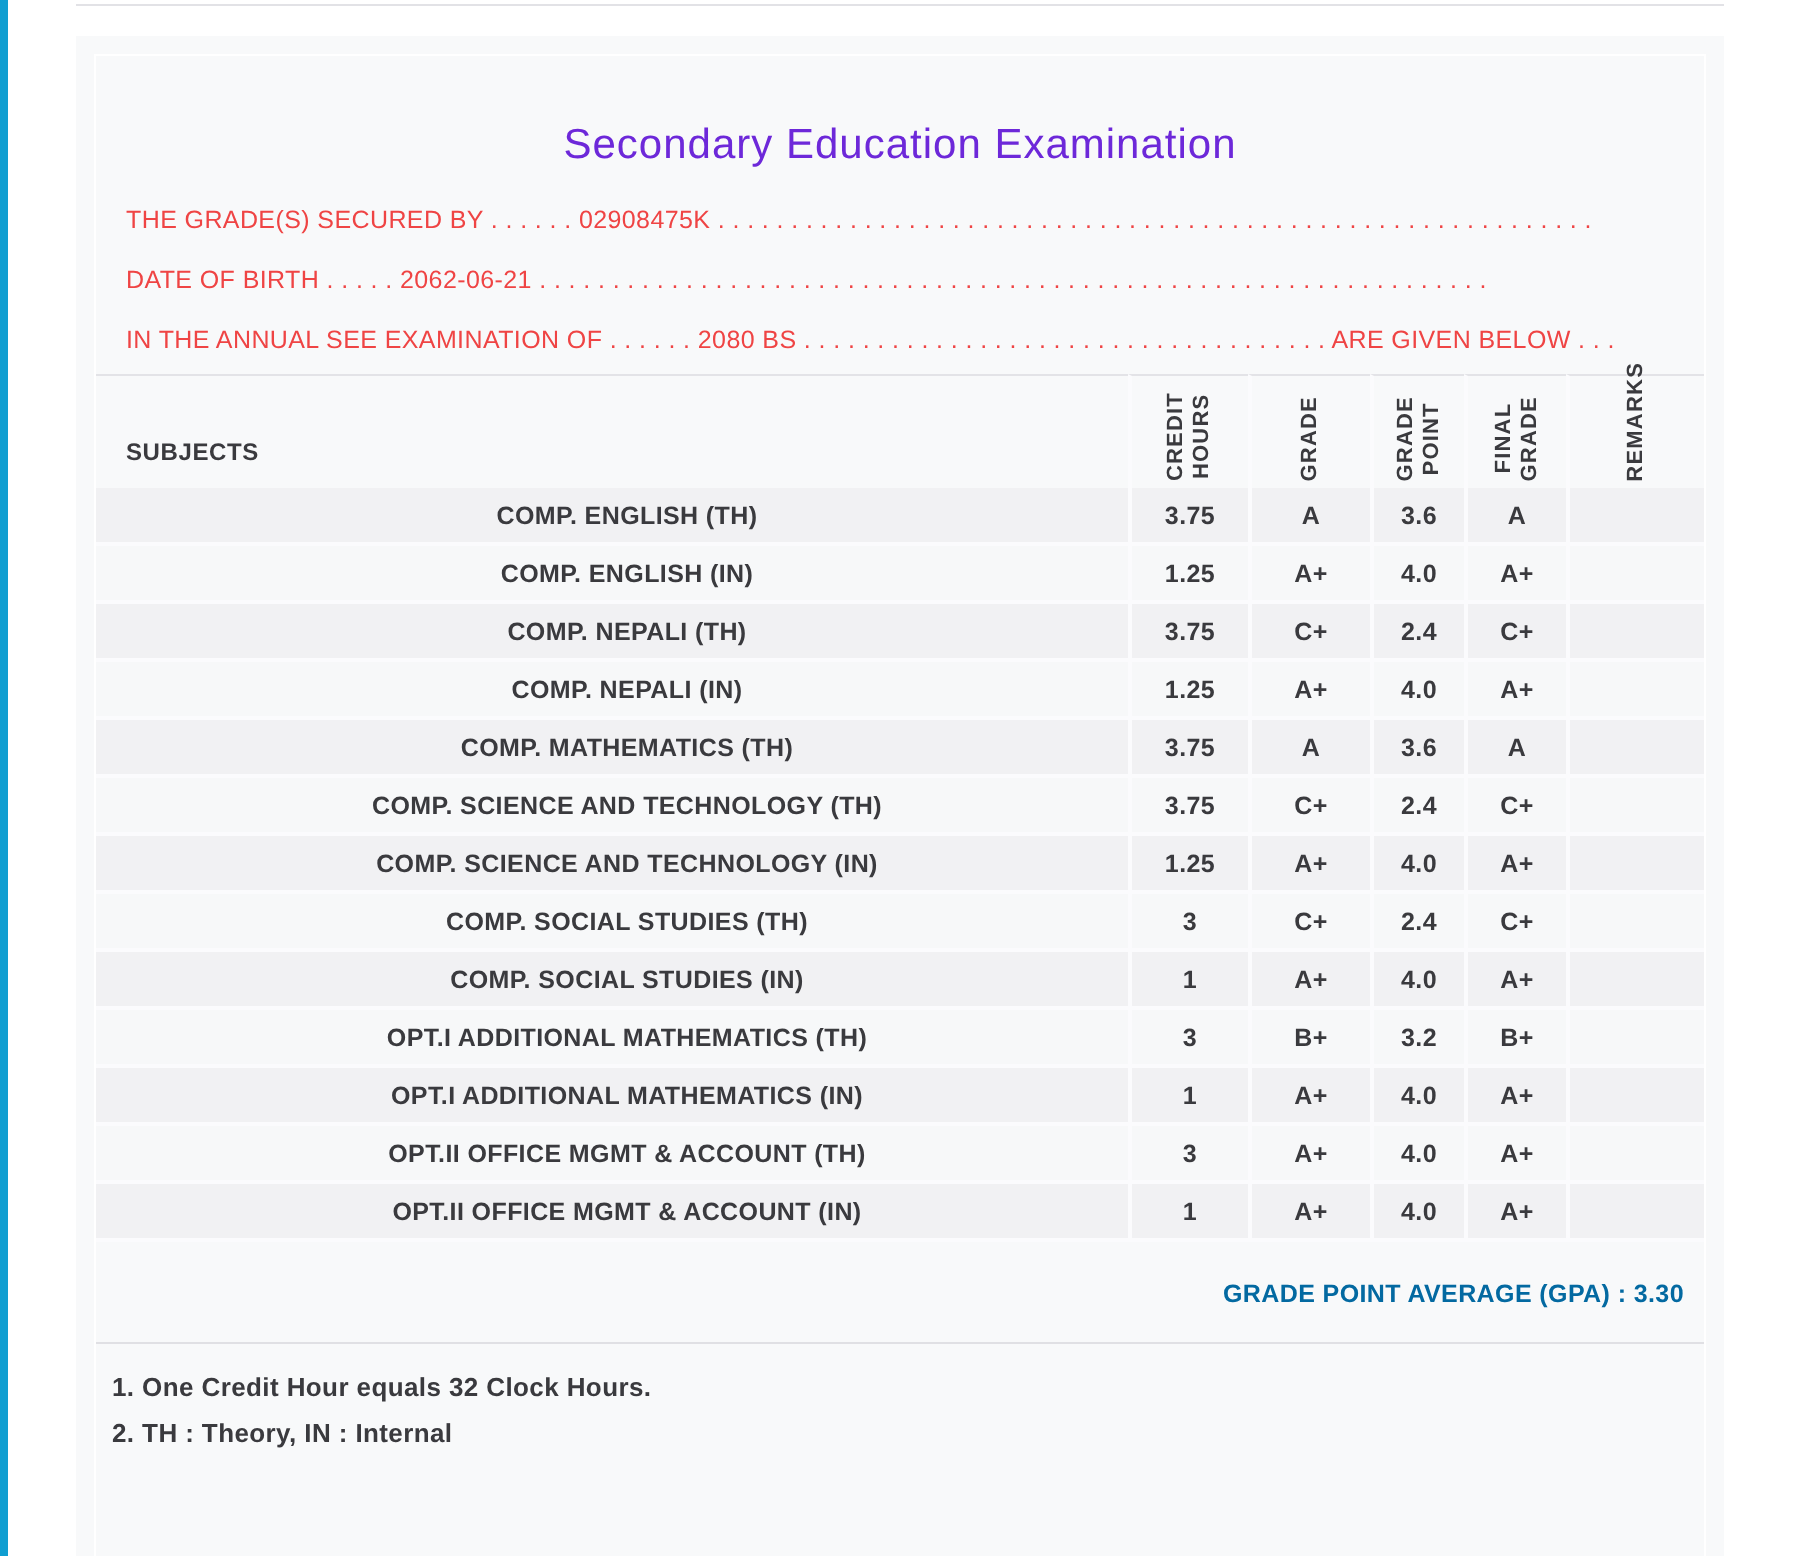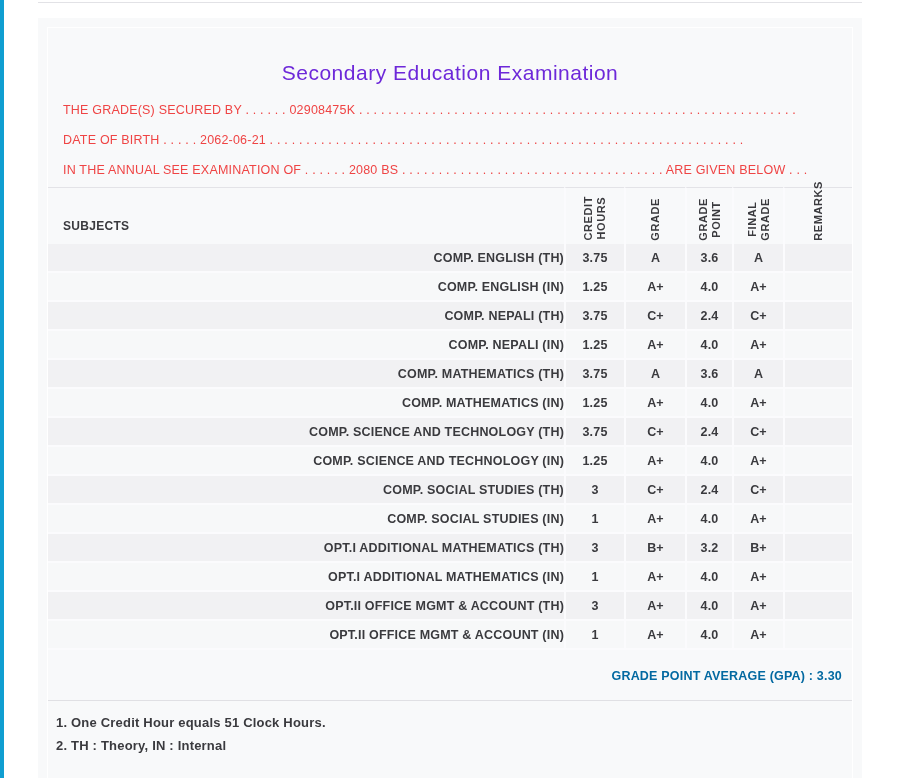--- a/index.html
+++ b/index.html
@@ -94,21 +94,21 @@
   }
   tbody td{
     height:27px;
     border-bottom:2px solid #fbfbfd;
     font-size:12.5px;font-weight:700;color:#3a3a3e;
     text-align:center;
     padding:0;
     letter-spacing:0.2px;
   }
   tbody td + td{ border-left:2px solid #fbfbfd; }
-  tbody td.subject{ text-align:right;padding-left:15px; }
+  tbody td.subject{ text-align:center;padding-left:15px; }
   tbody tr:nth-child(odd) td{ background:#f1f1f3; }
   tbody tr:nth-child(even) td{ background:#f7f8f9; }
   .gpa-line{
     margin-top:18px;
     text-align:right;
     padding-right:10px;
     font-size:12.5px;font-weight:700;color:#0369a1;
     height:16px;line-height:16px;
     letter-spacing:0.2px;
   }
@@ -218,28 +218,20 @@
             </tr>
           <tr>
               <td class="subject">COMP. MATHEMATICS (TH)</td>
               <td>3.75</td>
               <td>A</td>
               <td>3.6</td>
               <td>A</td>
               <td></td>
             </tr>
           <tr>
-              <td class="subject">COMP. MATHEMATICS (IN)</td>
-              <td>1.25</td>
-              <td>A+</td>
-              <td>4.0</td>
-              <td>A+</td>
-              <td></td>
-            </tr>
-          <tr>
               <td class="subject">COMP. SCIENCE AND TECHNOLOGY (TH)</td>
               <td>3.75</td>
               <td>C+</td>
               <td>2.4</td>
               <td>C+</td>
               <td></td>
             </tr>
           <tr>
               <td class="subject">COMP. SCIENCE AND TECHNOLOGY (IN)</td>
               <td>1.25</td>
@@ -295,20 +287,20 @@
               <td>4.0</td>
               <td>A+</td>
               <td></td>
             </tr>
         </tbody>
       </table>
 
       <div class="gpa-line">GRADE POINT AVERAGE (GPA) : 3.30</div>
 
       <div class="footer">
-        <div class="footnote">1. One Credit Hour equals 51 Clock Hours.</div>
+        <div class="footnote">1. One Credit Hour equals 32 Clock Hours.</div>
         <div class="footnote">2. TH : Theory, IN : Internal</div>
 
       </div>
 
     </div>
   </div>
 </div>
 
 </body></html>

